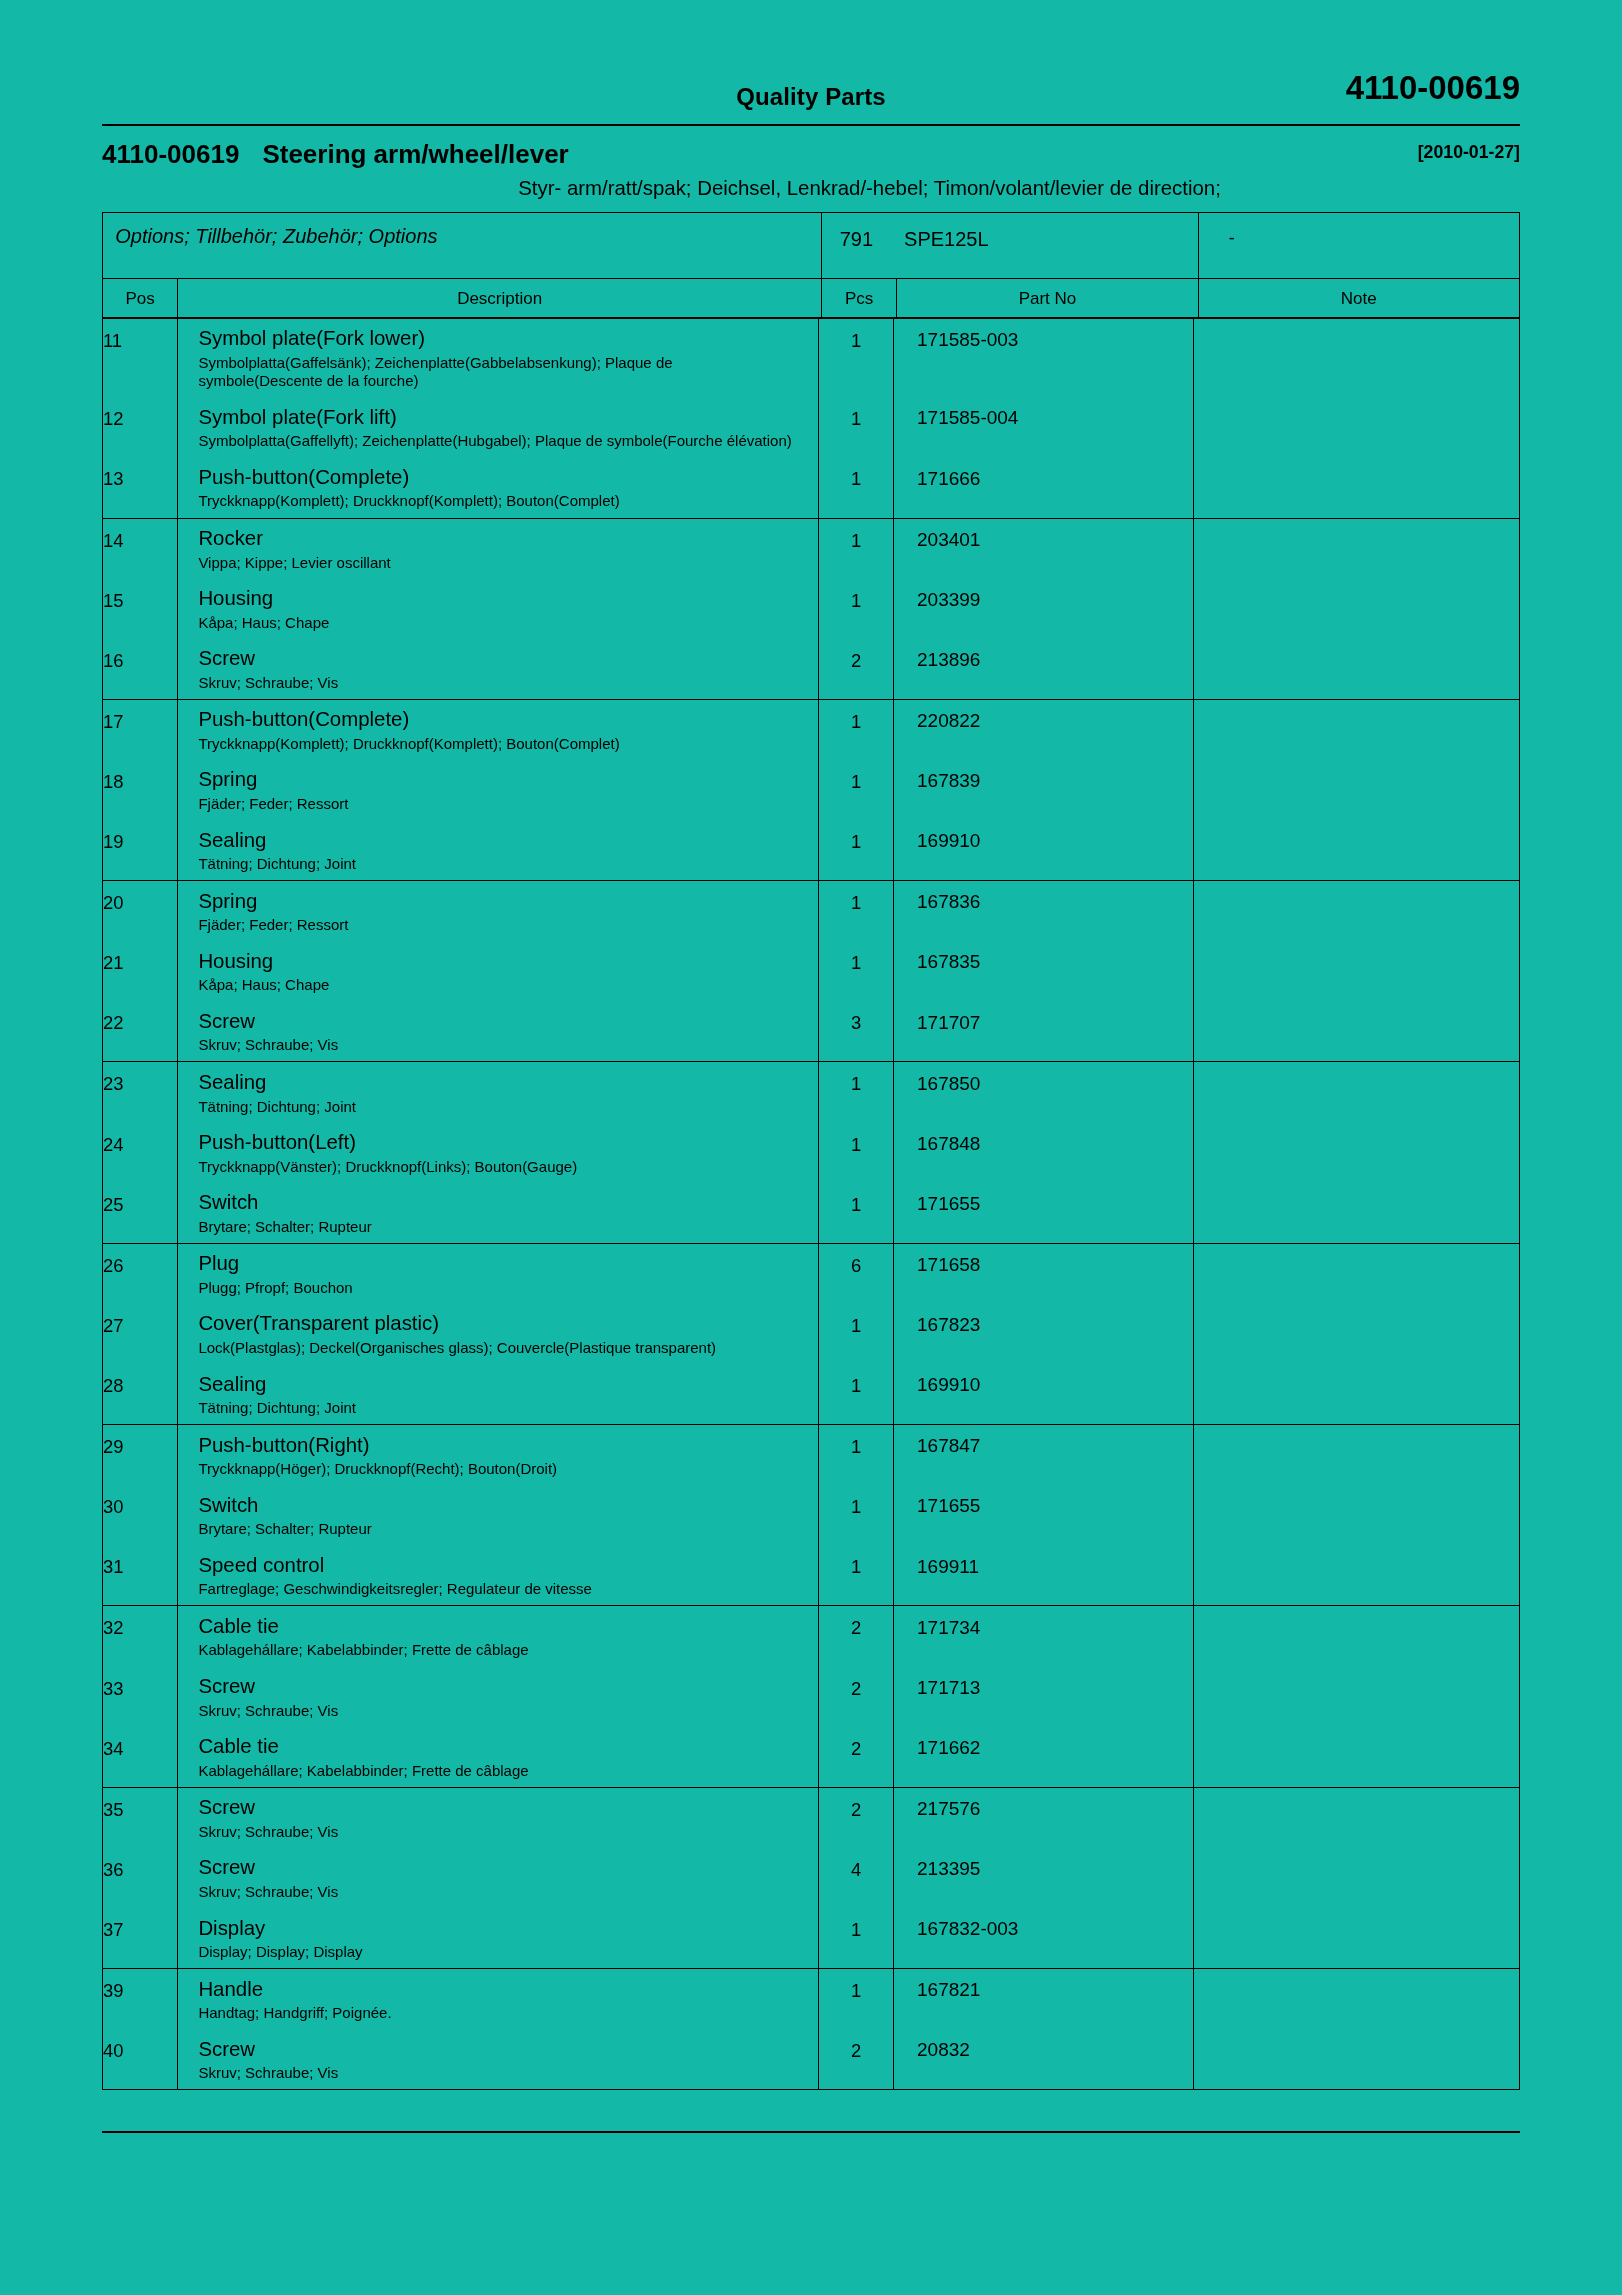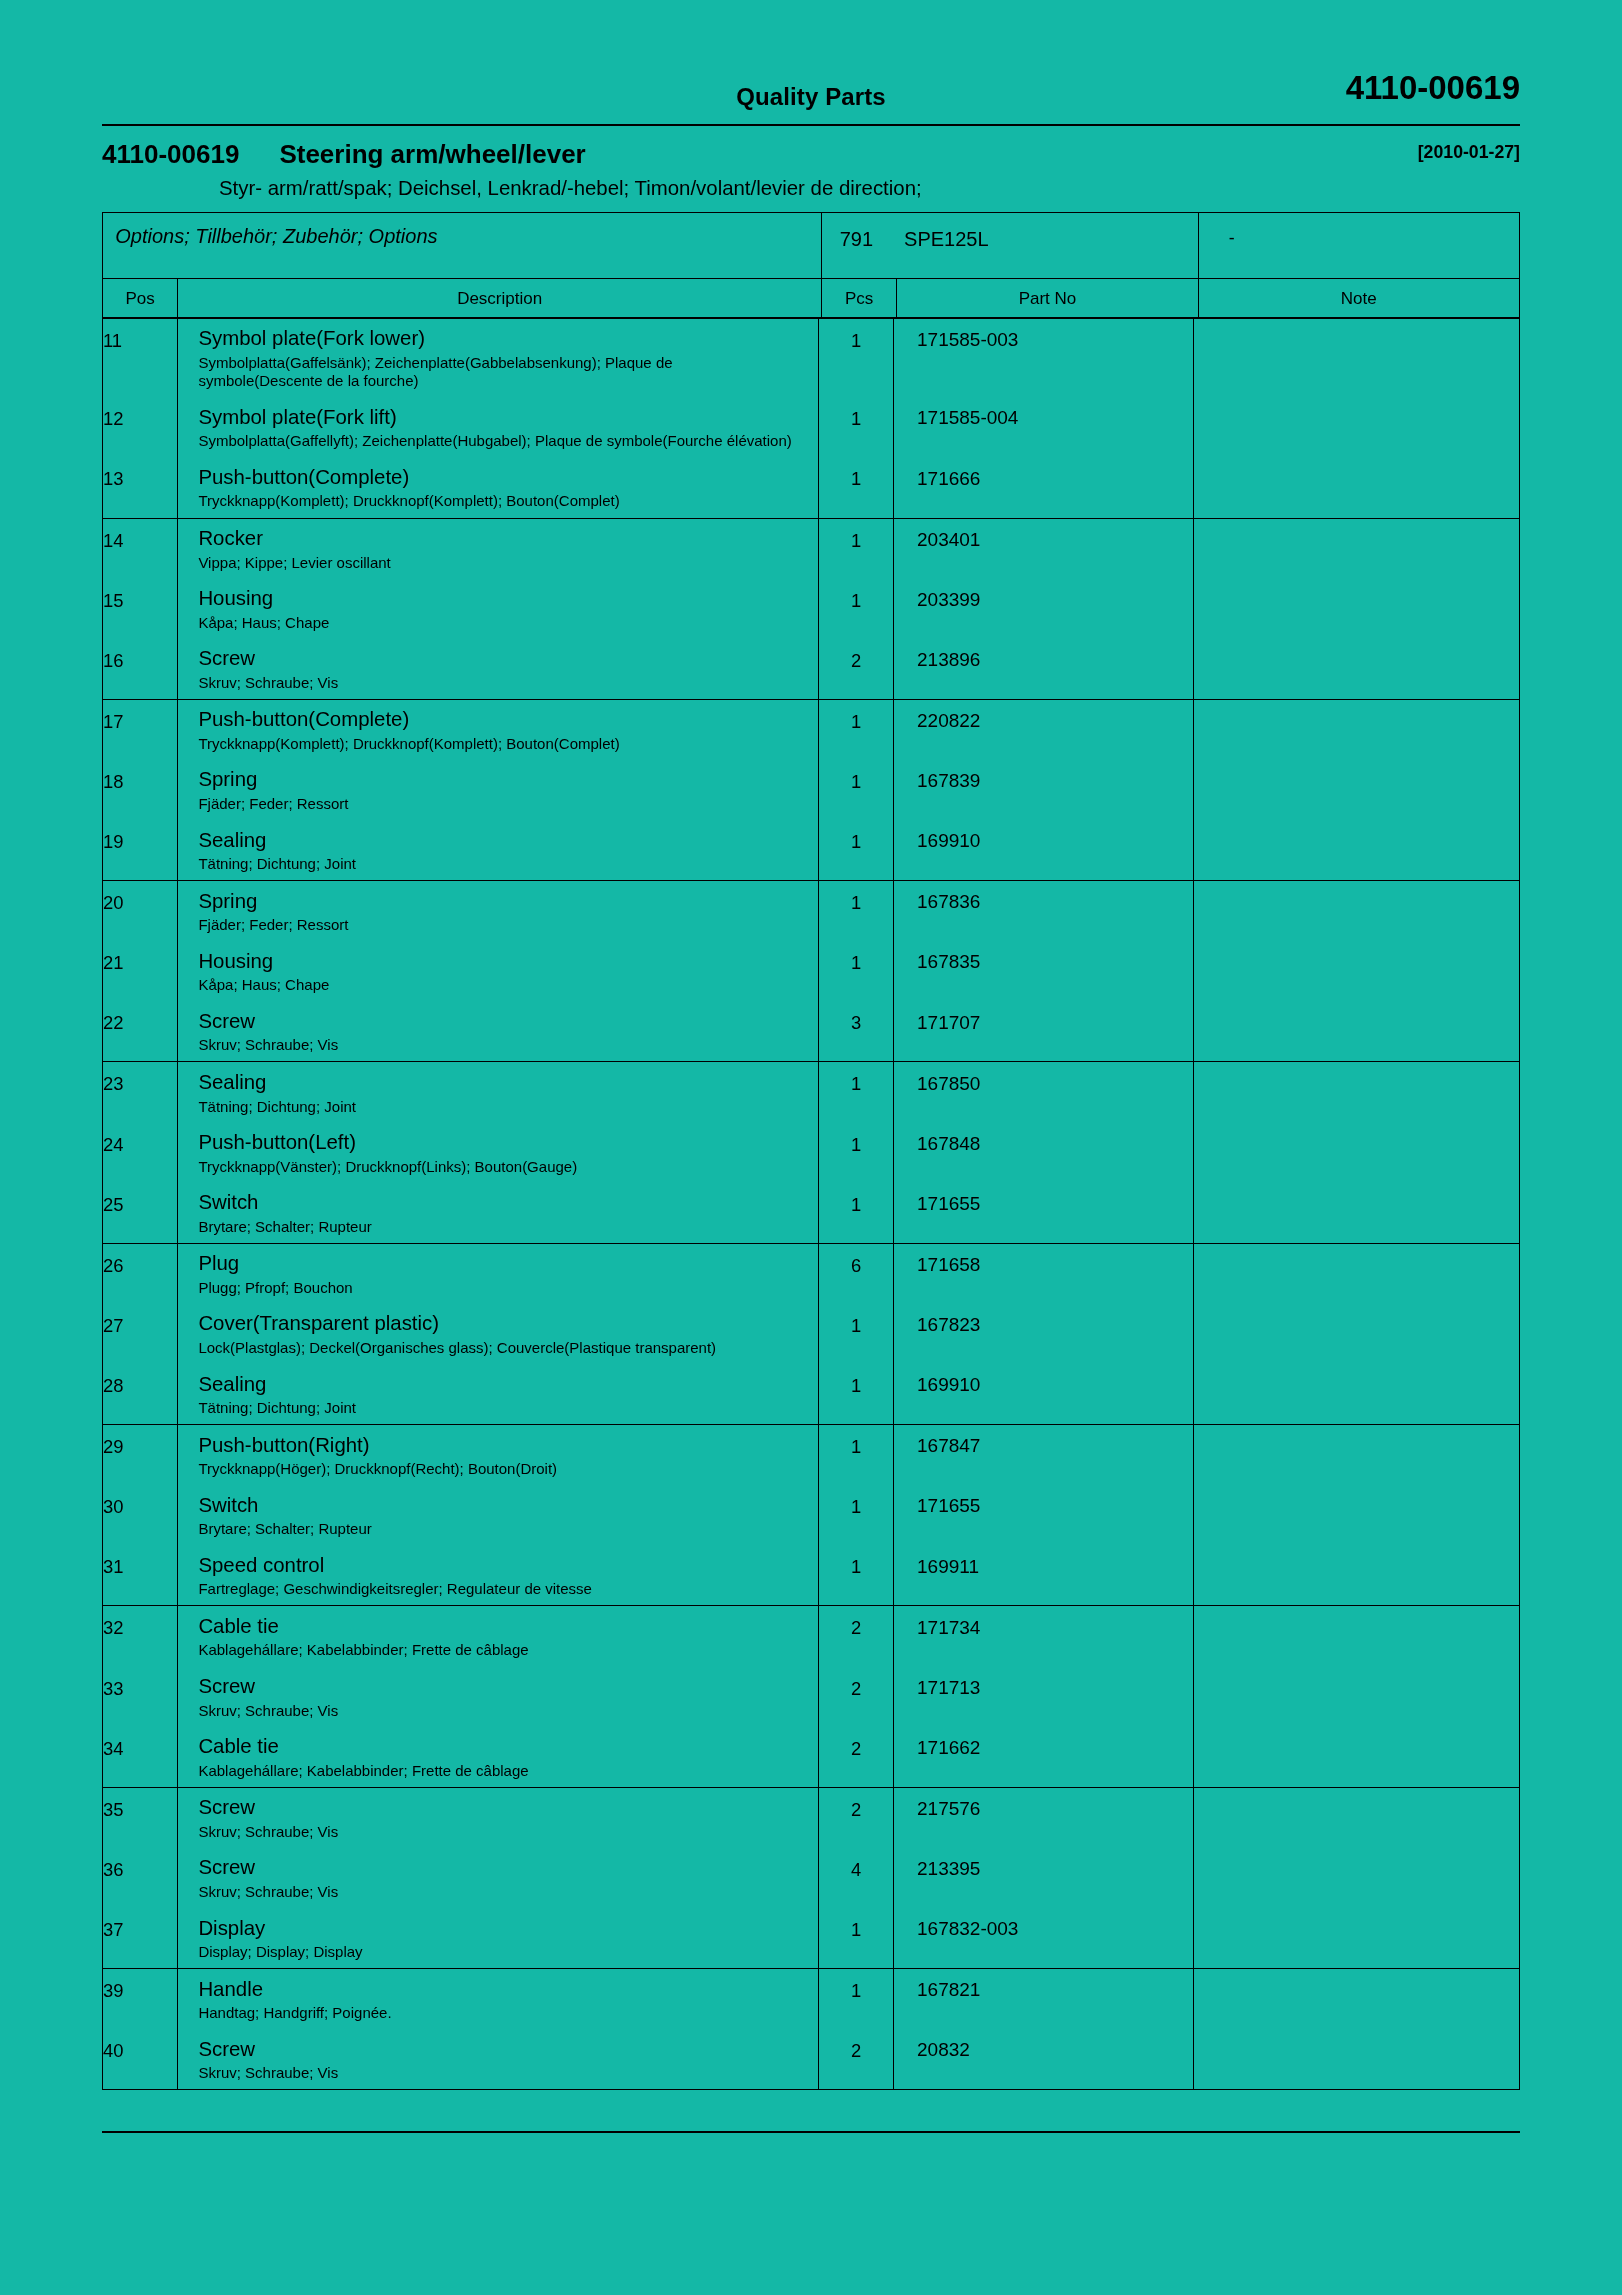--- a/index.html
+++ b/index.html
@@ -58,34 +58,35 @@
     align-items: baseline;
   }
   .title-row .t-no {
     font-size: 26px;
     font-weight: bold;
     white-space: nowrap;
   }
   .title-row .t-name {
     font-size: 26px;
     font-weight: bold;
-    margin-left: 40px;
+    margin-left: 23px;
     white-space: nowrap;
   }
   .title-date {
     position: absolute;
     right: 0;
     top: 16.4px;
     font-size: 17.7px;
     font-weight: bold;
   }
   .subtitle {
     font-size: 20.4px;
     margin-top: 6.8px;
     margin-left: 117px;
+    text-align: center;
   }
 
   
   table.parts {
     border-collapse: collapse;
     width: 100%;
     table-layout: fixed;
     border-radius: 9px;
   }
   table.parts td, table.parts th {

